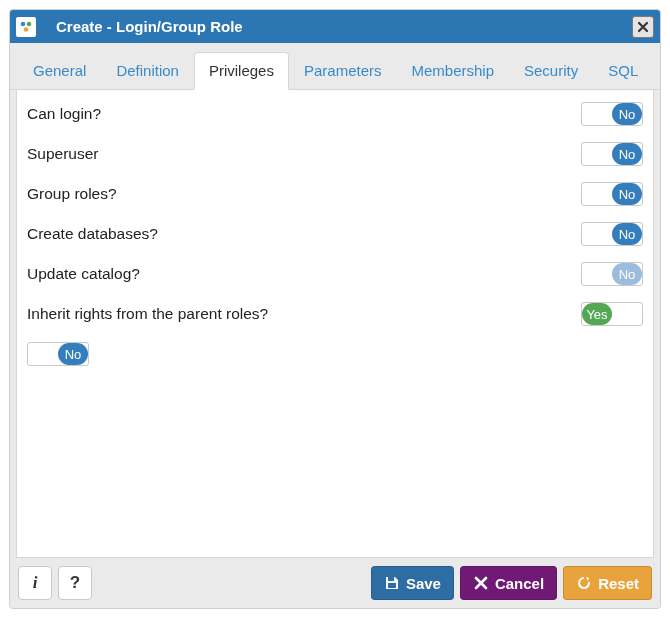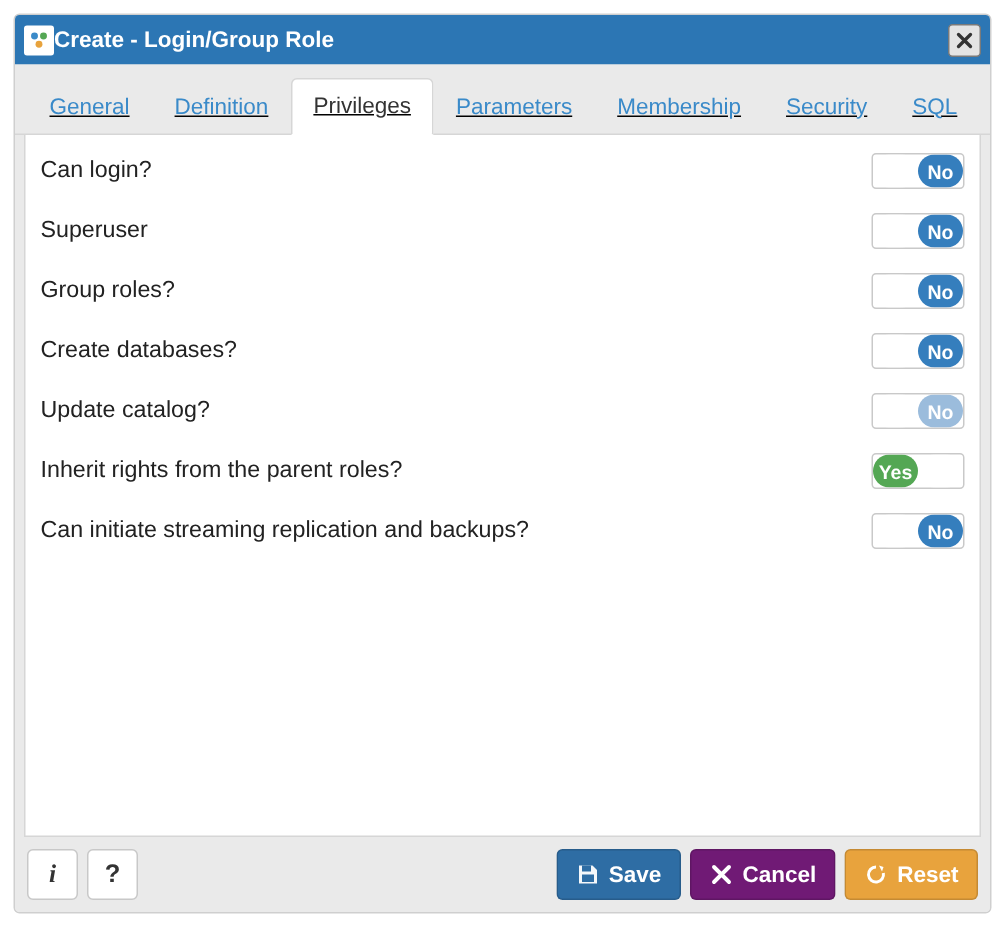--- a/index.html
+++ b/index.html
@@ -24,46 +24,45 @@
   }
   .titlebar {
     background: #2c76b4;
     color: #fff;
     height: 33px;
     display: flex;
     align-items: center;
     padding: 0 6px;
     font-size: 15px;
     font-weight: 600;
-    gap: 0;
+    gap: 20px;
   }
   .titlebar .appicon {
     width: 20px; height: 20px;
     background: #fff;
     border-radius: 2px;
     display: flex; align-items: center; justify-content: center;
   }
   .titlebar .title { flex: 1; }
   .titlebar .close {
     width: 22px; height: 22px;
     background: #e4e4e4;
     border: 1px solid #7a7a7a;
     border-radius: 3px;
     display: flex; align-items: center; justify-content: center;
     cursor: pointer;
     color: #333;
   }
   .tabs {
     display: flex;
-    align-items: center;
+    align-items: flex-start;
     padding: 8px 8px 0 8px;
     gap: 0;
     background: #eaeaea;
     border-bottom: 1px solid #d6d6d6;
-    text-decoration: underline;
   }
   .tab {
     padding: 9px 14px 10px 14px;
     font-size: 15px;
     color: #3a8ac9;
     cursor: pointer;
     border: 1px solid transparent;
     border-bottom: none;
     position: relative;
     top: 1px;
@@ -98,21 +97,21 @@
     border-radius: 3px;
     background: #fff;
     display: flex;
     cursor: pointer;
     overflow: hidden;
   }
   .toggle .half {
     flex: 1;
     display: flex; align-items: center; justify-content: center;
     font-size: 13px;
-    font-weight: 700;
+    font-weight: 400;
     border-radius: 11px;
   }
   .toggle.off .half.yes { background: #fff; color: transparent; }
   .toggle.off .half.no  { background: #357ebd; color: #fff; }
   .toggle.off.disabled .half.no { background: #9bbcdc; color: #fff; cursor: default; }
   .toggle.on  .half.yes { background: #54a754; color: #fff; }
   .toggle.on  .half.no  { background: #fff; color: transparent; }
   .toggle.off.disabled { cursor: default; }
 
   .footer {
@@ -216,21 +215,20 @@
           </div>
         </div>
         <div class="row">
           <div class="label">Inherit rights from the parent roles?</div>
           <div class="toggle on">
             <div class="half yes">Yes</div>
             <div class="half no">No</div>
           </div>
         </div>
         <div class="row">
-          <div class="label">Can initiate streaming replication and backups?</div>
           <div class="toggle off">
             <div class="half yes">Yes</div>
             <div class="half no">No</div>
           </div>
         </div>
       </div>
   </div>
 
   <div class="footer">
     <div class="iconbtn">

